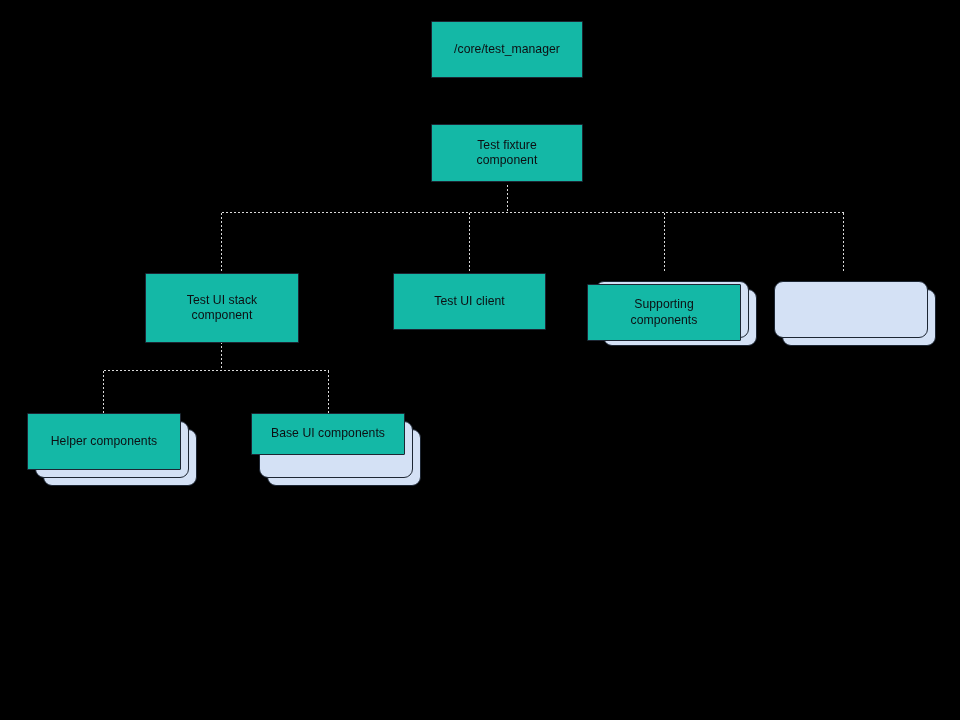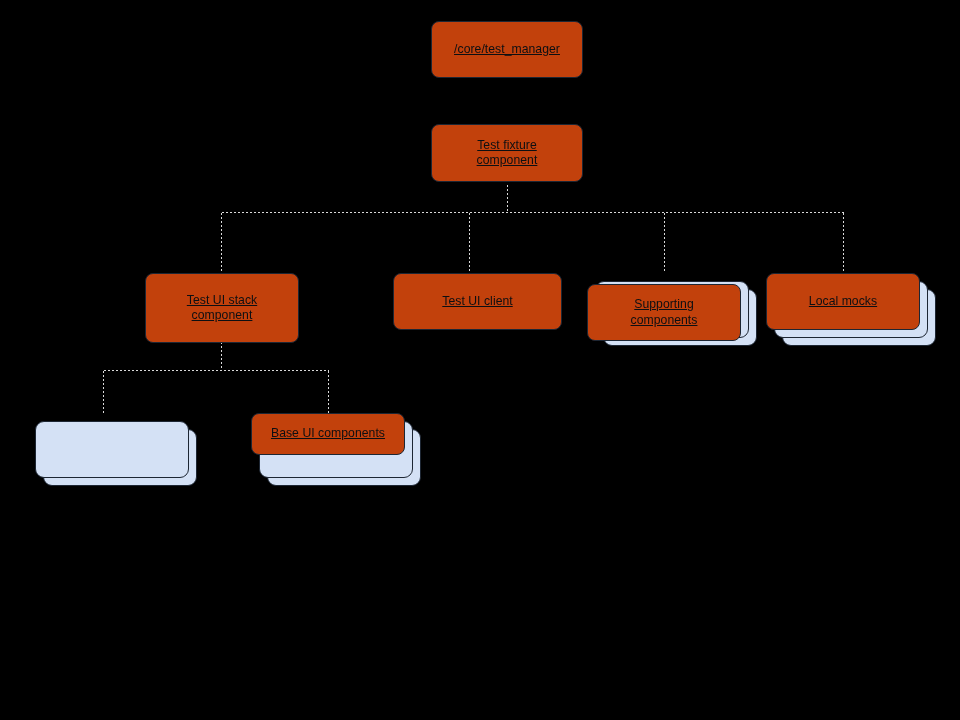--- a/index.html
+++ b/index.html
@@ -23,33 +23,32 @@
     top: 0;
     width: 960px;
     height: 720px;
     pointer-events: none;
   }
 
   
   .node {
     position: absolute;
     box-sizing: border-box;
-    background: #c2410c;
+    background: #14b8a6;
     border: 1px solid #1d2633;
-    border-radius: 8px;
+    border-radius: 1px;
     display: flex;
     align-items: center;
     justify-content: center;
     text-align: center;
     color: #0d0f12;
     font-size: 12.2px;
     line-height: 15.5px;
     letter-spacing: 0.05px;
     z-index: 5;
-    text-decoration: underline;
   }
   .node .label {
     padding: 0 8px;
     white-space: pre-line;
   }
 
   
   .stack-layer {
     position: absolute;
     box-sizing: border-box;
@@ -105,31 +104,31 @@
   <div class="node" style="left:431px; top:124px; width:152px; height:58px;">
     <span class="label">Test fixture
 component</span>
   </div>
 
   <div class="node" style="left:145px; top:273px; width:154px; height:70px;">
     <span class="label">Test UI stack
 component</span>
   </div>
 
-  <div class="node" style="left:393px; top:273px; width:169px; height:57px;">
+  <div class="node" style="left:393px; top:273px; width:153px; height:57px;">
     <span class="label">Test UI client</span>
   </div>
 
   <div class="node" style="left:587px; top:273px; width:154px; height:57px;margin-top:11px;">
     <span class="label">Supporting
 components</span>
   </div>
 
-  <div class="node" style="left:766px; top:273px; width:154px; height:57px;">
-    <span class="label">Local mocks</span>
+
+  <div class="node" style="left:27px; top:413px; width:154px; height:57px;">
+    <span class="label">Helper components</span>
   </div>
-
 
   <div class="node" style="left:251px; top:413px; width:154px; height:42px;">
     <span class="label">Base UI components</span>
   </div>
 
 </div>
 
 </body></html>

